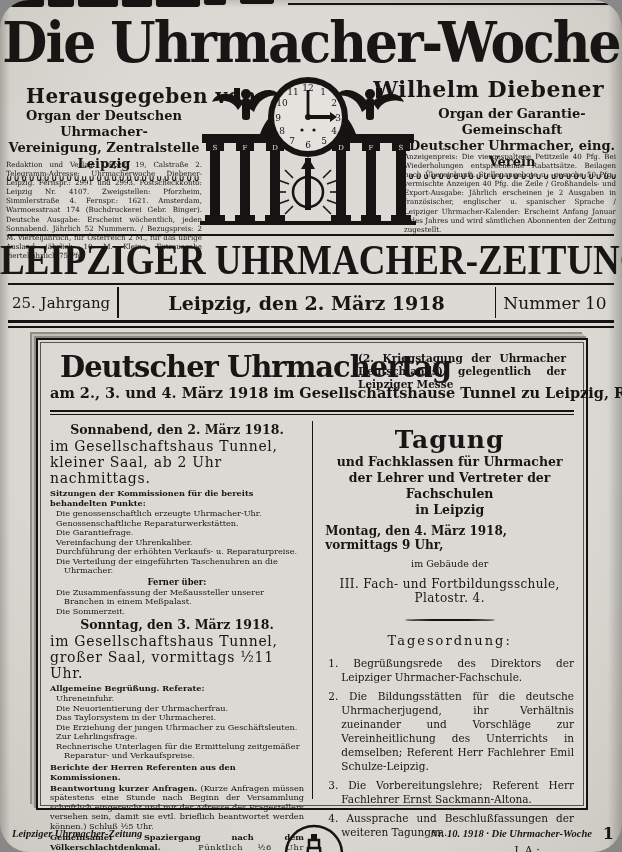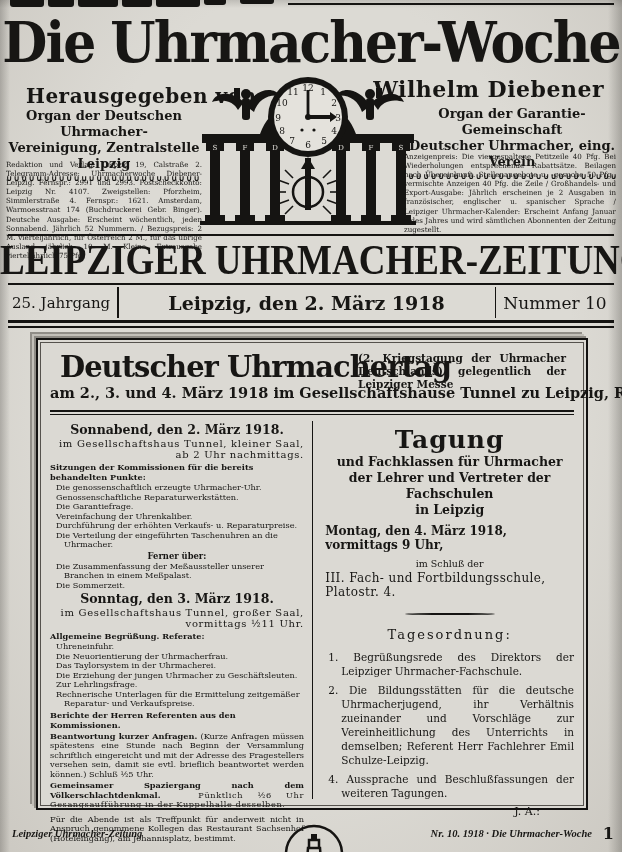--- a/index.html
+++ b/index.html
@@ -6,20 +6,21 @@
   body{background:#888;}
   #page{
     position:relative;width:622px;height:852px;overflow:hidden;
     background:
       linear-gradient(90deg, rgba(60,58,54,.28) 0, rgba(60,58,54,0) 10px),
       linear-gradient(270deg, rgba(60,58,54,.30) 0, rgba(60,58,54,0) 14px),
       linear-gradient(180deg, rgba(60,58,54,.18) 0, rgba(60,58,54,0) 8px),
       radial-gradient(ellipse at 50% 45%, #dcdad4 60%, #ccc9c2 100%);
     color:#171614;
     font-family:"DejaVu Serif", serif;
+    border-radius:29px;
   }
   .abs{position:absolute;}
   
   .clipblob{position:absolute;top:0;height:7px;background:#151412;border-radius:0 0 3px 3px;}
   .toprule{position:absolute;top:3px;height:2px;background:#151412;}
   
   #main-title{
     left:0;right:0;top:12px;text-align:center;
     font-family:"DejaVu Serif",serif;font-weight:bold;font-size:52px;
     letter-spacing:-2px;transform:scaleY(1.08);white-space:nowrap;
@@ -66,33 +67,33 @@
   #box-head-side{position:absolute;right:8px;top:4px;width:208px;font-size:10.5px;font-weight:bold;line-height:13px;text-align:justify;}
   #box-head-sub{position:absolute;left:0;right:0;top:36px;font-size:14.5px;font-weight:bold;text-align:center;white-space:nowrap;}
   #head-rule-a{height:2px;background:#151412;margin-top:0;}
   #head-rule-b{height:1px;background:#151412;margin-top:2px;margin-bottom:6px;}
   #cols{display:flex;height:378px;}
   #col-left{width:262px;padding-right:8px;box-sizing:border-box;}
   #col-divider{width:1.3px;background:#151412;}
   #col-right{flex:1;padding-left:12px;box-sizing:border-box;}
   
   .day-title{font-size:12.5px;font-weight:bold;text-align:center;margin:1px 0 1px 0;}
-  .venue{font-size:10px;letter-spacing:.7px;text-align:right;margin-bottom:2px;}
+  .venue{font-size:14px;letter-spacing:.7px;text-align:left;margin-bottom:2px;}
   .lc-label{font-size:8.2px;font-weight:bold;margin:1px 0;}
   .lc-item{font-size:8.2px;line-height:9.5px;padding-left:14px;text-indent:-8px;}
   .ferner{font-size:8.4px;font-weight:bold;text-align:center;margin:1px 0;}
   .lc-par{font-size:8.2px;line-height:9.5px;text-align:justify;margin-top:2px;}
   .lc-par .lead{font-weight:bold;}
   .sperr{letter-spacing:.6px;margin-left:24px;}
   
   #rc-title{font-size:25px;font-weight:bold;text-align:center;letter-spacing:1px;margin-top:4px;}
   .rc-sub{font-size:12.5px;font-weight:bold;text-align:center;line-height:16px;}
   #rc-when{font-size:12px;font-weight:bold;margin-top:6px;}
   #rc-where-pre{font-size:9.5px;text-align:center;margin-top:6px;}
-  #rc-where{font-size:12px;margin-top:2px;letter-spacing:.4px;}
+  #rc-where{font-size:12px;text-align:center;margin-top:8px;letter-spacing:.4px;}
   #rc-flourish{width:90px;height:2px;background:#151412;margin:14px auto 12px auto;border-radius:50%;}
   #rc-agenda-title{font-size:13px;text-align:center;letter-spacing:2px;margin-bottom:8px;}
   .rc-item{font-size:10.5px;line-height:14px;text-align:justify;padding-left:16px;text-indent:-13px;margin-bottom:5px;}
   #rc-sign1{font-size:11px;text-align:right;padding-right:34px;margin-top:4px;}
   
   #footer-left{left:12px;top:828px;font-size:10.5px;font-style:italic;font-weight:bold;font-family:"Liberation Serif",serif;}
   #footer-right{right:30px;top:828px;font-size:10.5px;font-style:italic;font-weight:bold;font-family:"Liberation Serif",serif;}
   #footer-page{right:8px;top:824px;font-size:16px;font-weight:bold;}
   #footer-emblem{left:282px;top:822px;width:64px;height:30px;overflow:hidden;}
 </style>
@@ -280,26 +281,27 @@
       </div>
 
       <div id="col-divider"></div>
 
       <div id="col-right">
         <div id="rc-title">Tagung</div>
         <div class="rc-sub">und Fachklassen für Uhrmacher</div>
         <div class="rc-sub">der Lehrer und Vertreter der Fachschulen</div>
         <div class="rc-sub">in Leipzig</div>
         <div id="rc-when">Montag, den 4. März 1918, vormittags 9 Uhr,</div>
-        <div id="rc-where-pre">im Schluß der</div>
+        <div id="rc-where-pre">im Gebäude der</div>
         <div id="rc-where">III. Fach- und Fortbildungsschule, Platostr. 4.</div>
         <div id="rc-flourish"></div>
         <div id="rc-agenda-title">Tagesordnung:</div>
         <div class="rc-item"><span>1.</span> <span>Begrüßungsrede des Direktors der Leipziger Uhrmacher-Fachschule.</span></div>
         <div class="rc-item"><span>2.</span> <span>Die Bildungsstätten für die deutsche Uhrmacherjugend, ihr Verhältnis zueinander und Vorschläge zur Vereinheitlichung des Unterrichts in demselben; Referent Herr Fachlehrer Emil Schulze-Leipzig.</span></div>
+        <div class="rc-item"><span>3.</span> <span>Die Vorbereitungslehre; Referent Herr Fachlehrer Ernst Sackmann-Altona.</span></div>
         <div class="rc-item"><span>4.</span> <span>Aussprache und Beschlußfassungen der weiteren Tagungen.</span></div>
         <div id="rc-sign1">J. A.:</div>
 
       </div>
     </div>
   </div>
 
   <div id="footer-left" class="abs">Leipziger Uhrmacher-Zeitung</div>
   <div id="footer-emblem" class="abs">
     <svg width="64" height="64" viewBox="0 0 64 64" xmlns="http://www.w3.org/2000/svg">

